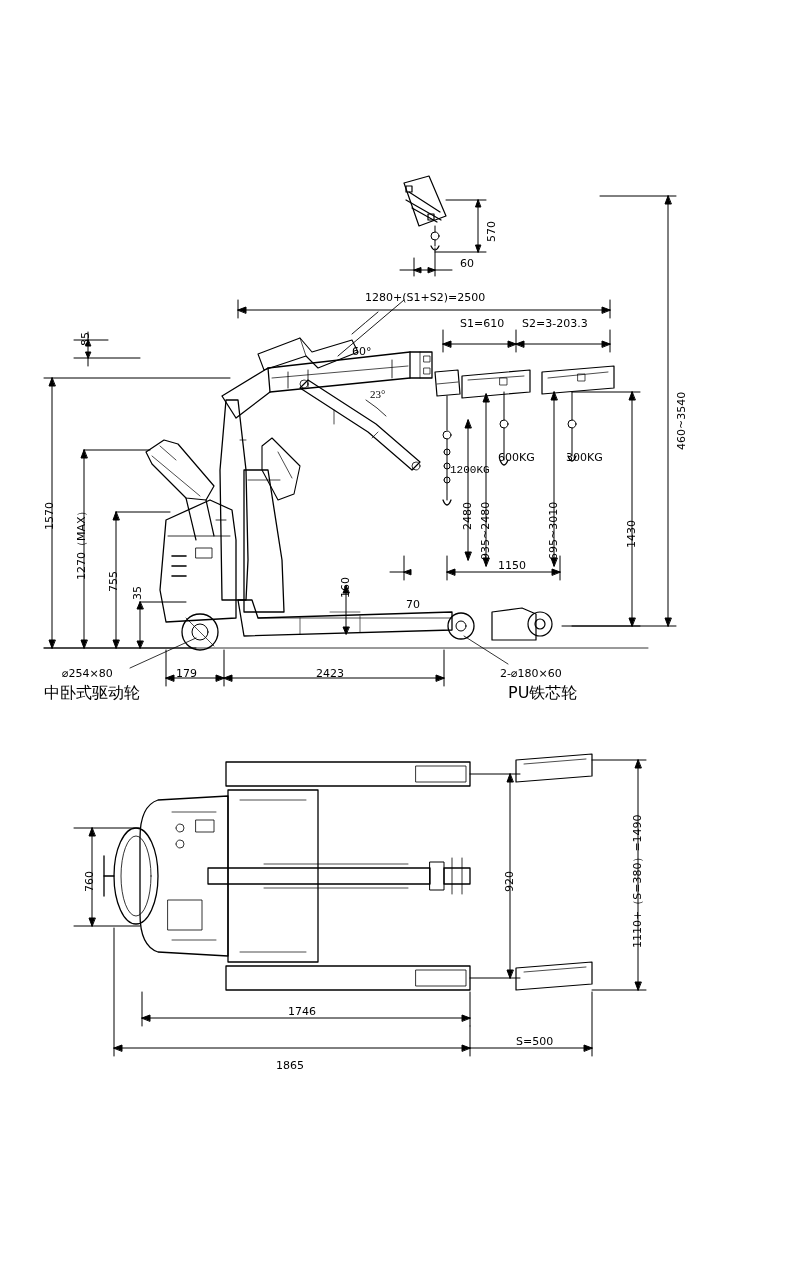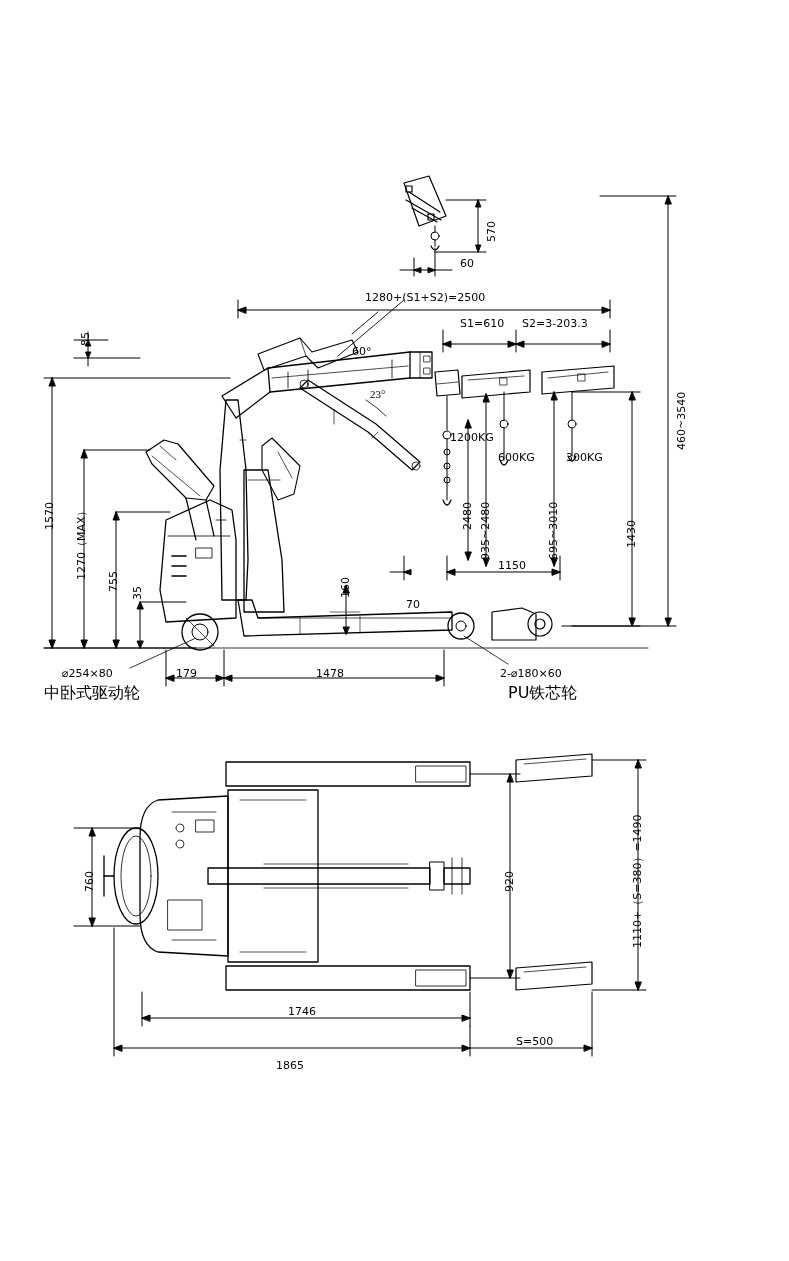--- a/index.html
+++ b/index.html
@@ -400,31 +400,31 @@
   <div class="lbl" style="left:370px; top:388px;font-family:Liberation Serif, serif;">23°</div>
   <div class="lbl" style="left:460px; top:318px;">S1=610</div>
   <div class="lbl" style="left:522px; top:318px;">S2=3-203.3</div>
   <div class="lbl v" style="left:80px; top:346px;">85</div>
   <div class="lbl v" style="left:676px; top:450px;">460~3540</div>
   <div class="lbl v" style="left:44px; top:530px;">1570</div>
   <div class="lbl v" style="left:76px; top:580px;">1270（MAX）</div>
   <div class="lbl v" style="left:108px; top:592px;">755</div>
   <div class="lbl v" style="left:132px; top:600px;">35</div>
   <div class="lbl v" style="left:340px; top:598px;">160</div>
-  <div class="lbl" style="left:450px; top:432px;">1200KG</div>
+  <div class="lbl" style="left:450px; top:464px;font-family:Liberation Mono, monospace;">1200KG</div>
   <div class="lbl" style="left:498px; top:452px;">600KG</div>
   <div class="lbl" style="left:566px; top:452px;">300KG</div>
   <div class="lbl v" style="left:480px; top:560px;">935~2480</div>
   <div class="lbl v" style="left:548px; top:560px;">695~3010</div>
   <div class="lbl v" style="left:626px; top:548px;">1430</div>
   <div class="lbl v" style="left:462px; top:530px;">2480</div>
   <div class="lbl" style="left:406px; top:560px;margin-top:39px;">70</div>
   <div class="lbl" style="left:498px; top:560px;">1150</div>
   <div class="lbl" style="left:176px; top:668px;">179</div>
-  <div class="lbl" style="left:316px; top:668px;">1478</div>
+  <div class="lbl" style="left:316px; top:668px;">2423</div>
 
   <div class="lbl" style="left:62px; top:668px;">⌀254×80</div>
   <div class="lbl cn" style="left:44px; top:684px;">中卧式驱动轮</div>
   <div class="lbl" style="left:500px; top:668px;">2-⌀180×60</div>
   <div class="lbl cn" style="left:508px; top:684px;">PU铁芯轮</div>
 
   <div class="lbl v" style="left:84px; top:892px;">760</div>
   <div class="lbl v" style="left:504px; top:892px;">920</div>
   <div class="lbl v" style="left:632px; top:948px;">1110+（S=380）=1490</div>
   <div class="lbl" style="left:288px; top:1006px;">1746</div>

